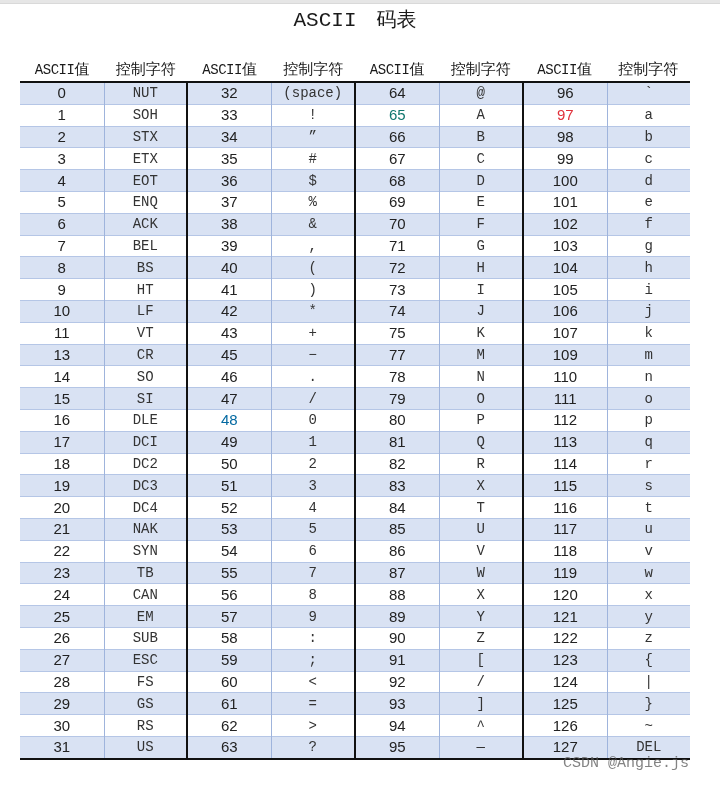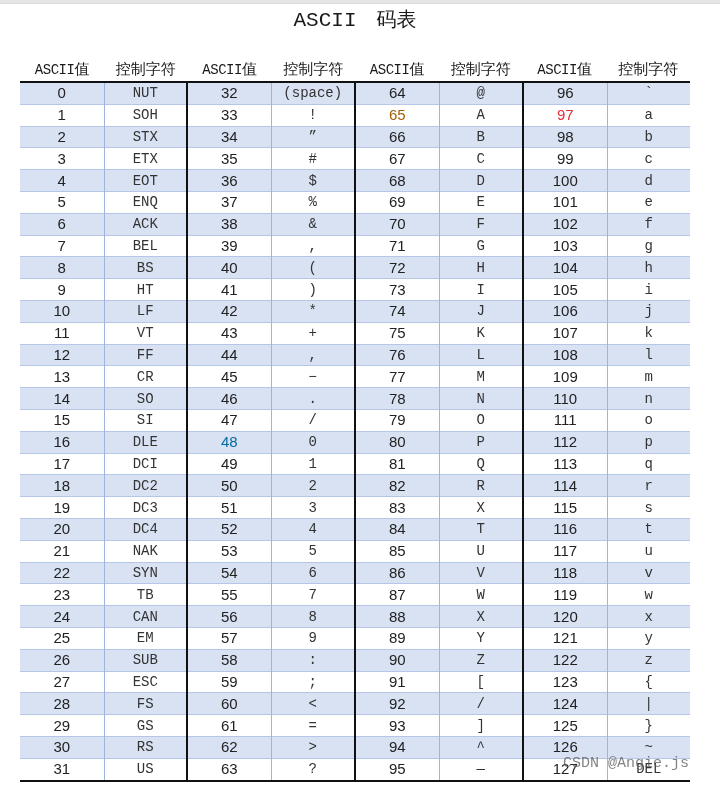--- a/index.html
+++ b/index.html
@@ -70,21 +70,21 @@
         <td class="num sep">64</td>
         <td class="sym">@</td>
         <td class="num sep">96</td>
         <td class="sym">`</td>
       </tr>
       <tr>
         <td class="num">1</td>
         <td class="sym">SOH</td>
         <td class="num sep">33</td>
         <td class="sym">!</td>
-        <td class="num sep red" style="color: #a16207;">65</td>
+        <td class="num sep red" style="color: #0f766e;">65</td>
         <td class="sym">A</td>
         <td class="num sep red" style="color: rgb(224, 48, 58);">97</td>
         <td class="sym">a</td>
       </tr>
       <tr>
         <td class="num">2</td>
         <td class="sym">STX</td>
         <td class="num sep">34</td>
         <td class="sym">”</td>
         <td class="num sep">66</td>
@@ -176,30 +176,20 @@
         <td class="num">11</td>
         <td class="sym">VT</td>
         <td class="num sep">43</td>
         <td class="sym">+</td>
         <td class="num sep">75</td>
         <td class="sym">K</td>
         <td class="num sep">107</td>
         <td class="sym">k</td>
       </tr>
       <tr>
-        <td class="num">12</td>
-        <td class="sym">FF</td>
-        <td class="num sep">44</td>
-        <td class="sym">,</td>
-        <td class="num sep">76</td>
-        <td class="sym">L</td>
-        <td class="num sep">108</td>
-        <td class="sym">l</td>
-      </tr>
-      <tr>
         <td class="num">13</td>
         <td class="sym">CR</td>
         <td class="num sep">45</td>
         <td class="sym">−</td>
         <td class="num sep">77</td>
         <td class="sym">M</td>
         <td class="num sep">109</td>
         <td class="sym">m</td>
       </tr>
       <tr>

